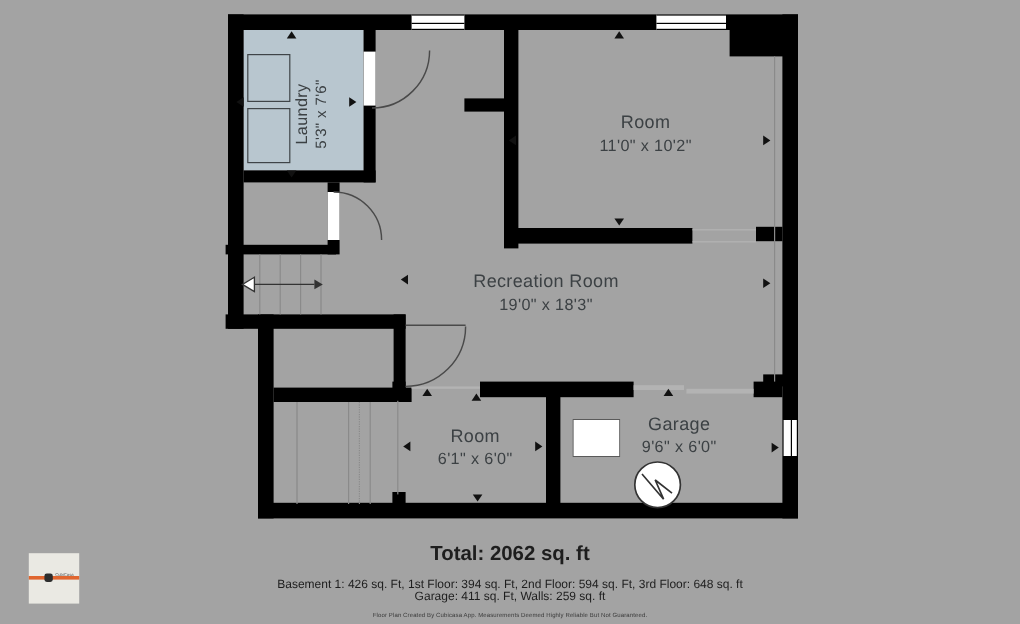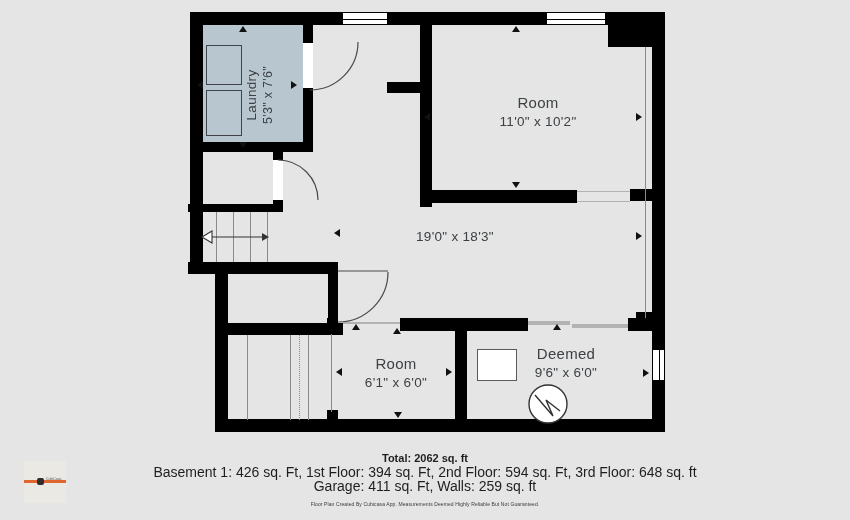--- a/index.html
+++ b/index.html
@@ -2,21 +2,21 @@
 <html style="--laundry-fill: #b8c6cf; --accent-orange: #e0662f; --wall: #000000; --text: #3c4144;"><head>
 <meta charset="utf-8">
 <style>
   :root{
     --laundry-fill:#b8c6cf;
     --accent-orange:#e0662f;
     --wall:#000000;
     --text:#3c4144;
   }
   html,body{margin:0;padding:0;background:#fff;}
-  #stage{position:relative;width:850px;height:520px;background:#e5e5e5;overflow:hidden;
+  #stage{position:relative;width:850px;height:520px;background:#a3a3a3;overflow:hidden;
          font-family:"Liberation Sans", sans-serif;}
   .wall{position:absolute;background:var(--wall);}
   .gap{position:absolute;background:#ffffff;}
   .thin{position:absolute;background:#8a8a8a;}
   .thin-light{position:absolute;background:#b3b3b3;}
   .dash-v{position:absolute;width:0;border-left:1.5px dotted #8a8a8a;}
   .fill-room{position:absolute;background:var(--laundry-fill);}
   .appliance{position:absolute;border:1.5px solid #3f4448;box-sizing:border-box;}
   .box-outline{position:absolute;border:1.5px solid #5a5a5a;background:#fff;box-sizing:border-box;}
   .win-h{position:absolute;background:#fff;border-top:1.5px solid #000;border-bottom:1.5px solid #000;box-sizing:border-box;}
@@ -26,22 +26,22 @@
   .room-label{position:absolute;text-align:center;color:var(--text);}
   .room-name{font-size:15px;letter-spacing:.3px;}
   .room-dims{font-size:13.5px;margin-top:3px;letter-spacing:.3px;}
   .laundry-label{position:absolute;left:184px;top:73px;width:150px;height:44px;
     transform:rotate(-90deg);display:flex;flex-direction:column;justify-content:center;
     text-align:center;color:var(--text);}
   .laundry-label .room-name{font-size:13.5px;}
   .laundry-label .room-dims{font-size:12.5px;margin-top:2px;}
   svg.overlay{position:absolute;left:0;top:0;pointer-events:none;}
   #footer{position:absolute;left:0;top:452px;width:100%;text-align:center;color:#1e1e1e;}
-  #footer .total{font-weight:700;font-size:11px;margin-bottom:1px;}
-  #footer .line{font-size:14px;line-height:1.02;}
+  #footer .total{font-weight:700;font-size:17px;margin-bottom:11px;}
+  #footer .line{font-size:10px;line-height:1.02;}
   #footer .disclaimer{margin-top:7px;font-size:5px;color:#3a3a3a;letter-spacing:.1px;}
   #logo{position:absolute;left:24px;top:461px;width:42px;height:42px;background:#eae9e3;}
   #logo .stripe{position:absolute;left:0;top:19px;width:100%;height:2.5px;background:var(--accent-orange);}
   #logo .dot{position:absolute;left:13px;top:16.5px;width:7px;height:7px;background:#2d2d2d;border-radius:2px;}
   #logo .brand{position:absolute;left:22px;top:17px;font-size:3.5px;color:#555;line-height:1;}
 </style>
 </head>
 <body>
 
 <div id="stage">
@@ -146,30 +146,31 @@
       <div class="room-name">Laundry</div>
       <div class="room-dims">5'3" x 7'6"</div>
     </div>
 
     <div class="room-label" style="left:438px;top:94px;width:200px;">
       <div class="room-name">Room</div>
       <div class="room-dims">11'0" x 10'2"</div>
     </div>
 
     <div class="room-label" style="left:325px;top:226px;width:260px;">
+      <div class="room-name">Recreation Room</div>
       <div class="room-dims">19'0" x 18'3"</div>
     </div>
 
     <div class="room-label" style="left:336px;top:355px;width:120px;">
       <div class="room-name">Room</div>
       <div class="room-dims">6'1" x 6'0"</div>
     </div>
 
     <div class="room-label" style="left:486px;top:345px;width:160px;">
-      <div class="room-name">Deemed</div>
+      <div class="room-name">Garage</div>
       <div class="room-dims">9'6" x 6'0"</div>
     </div>
   </div>
 
   <div id="footer">
     <div class="total">Total: 2062 sq. ft</div>
     <div class="line">Basement 1: 426 sq. Ft, 1st Floor: 394 sq. Ft, 2nd Floor: 594 sq. Ft, 3rd Floor: 648 sq. ft</div>
     <div class="line">Garage: 411 sq. Ft, Walls: 259 sq. ft</div>
     <div class="disclaimer">Floor Plan Created By Cubicasa App. Measurements Deemed Highly Reliable But Not Guaranteed.</div>
   </div>

